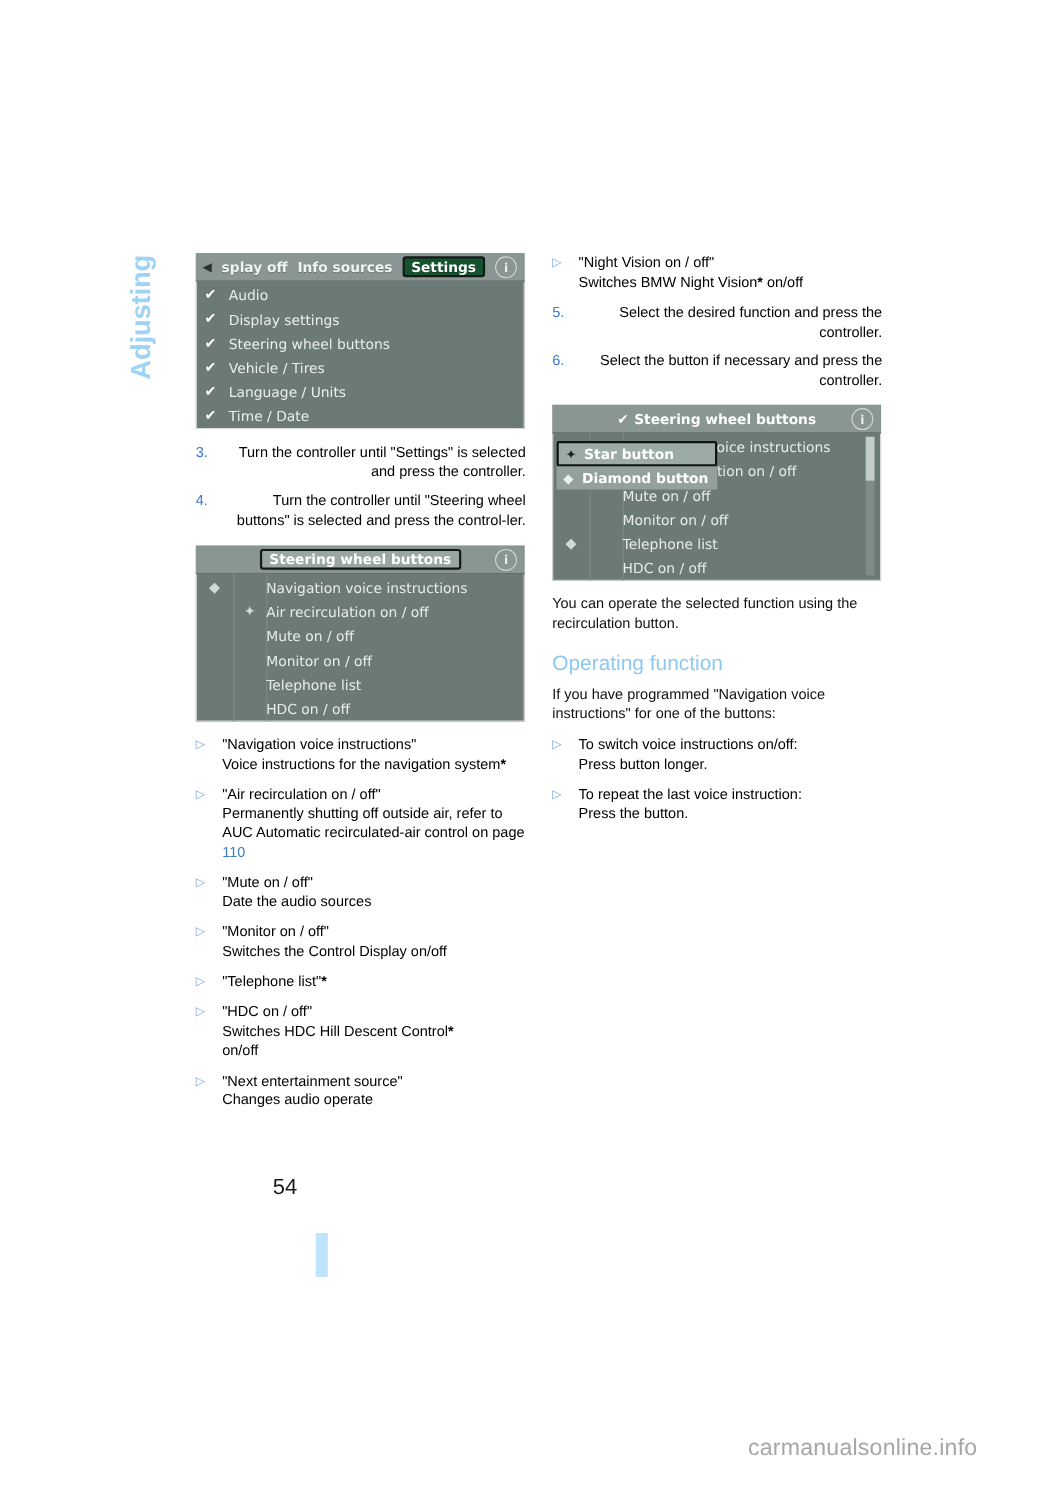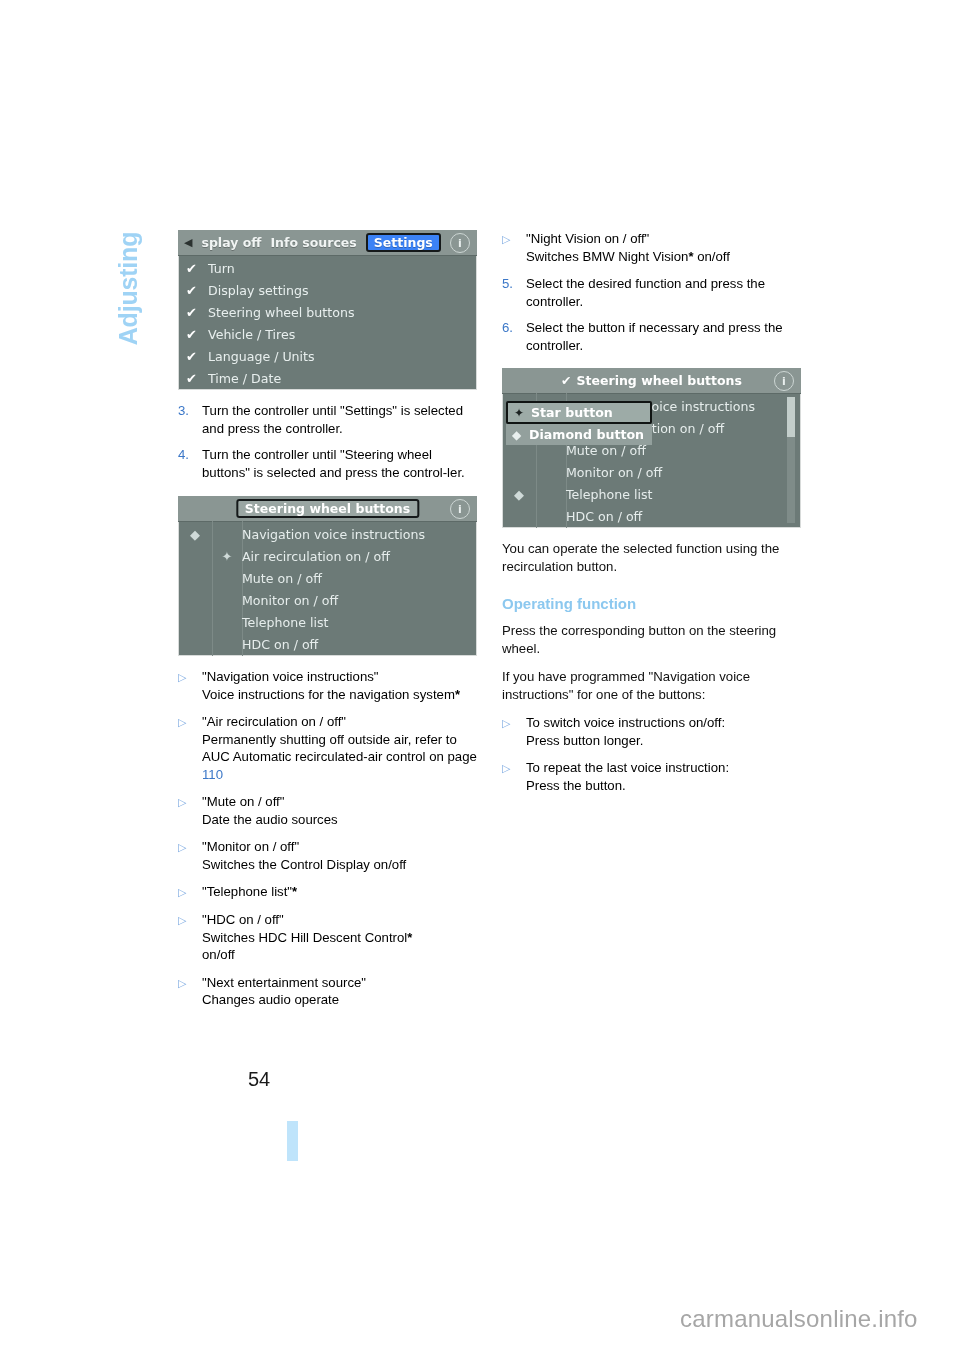--- a/index.html
+++ b/index.html
@@ -58,21 +58,21 @@
     top: 1121px;
     width: 11px;
     height: 40px;
     background: #bfe4fb;
   }
 
   .watermark {
     position: absolute;
     left: 680px;
     top: 1305px;
-    font-size: 24px;
+    font-size: 21px;
     color: #a6a6a6;
     letter-spacing: 0.2px;
     text-align: right;
   }
 
   
   .col {
     position: absolute;
     width: 300px;
   }
@@ -93,21 +93,21 @@
     display: flex;
     font-size: 13.2px;
     line-height: 17.5px;
     margin-bottom: 9px;
   }
   .step .num {
     color: #3c78c8;
     width: 24px;
     flex: 0 0 24px;
   }
-  .step .txt { flex: 1; }
+  .step .txt { flex: 1; text-align: right; }
 
   
   .bullet {
     display: flex;
     font-size: 13.2px;
     line-height: 17.5px;
     margin-bottom: 10px;
   }
   .bullet .tri {
     width: 24px;
@@ -115,22 +115,22 @@
     color: #7aa8e0;
     font-size: 11px;
     line-height: 18px;
   }
   .bullet .txt { flex: 1; }
 
   .link { color: #3c78c8; }
   .star { font-weight: bold; font-size: 13px; }
 
   h2.section {
-    font-size: 15px;
-    font-weight: bold;
+    font-size: 19px;
+    font-weight: normal;
     color: #8cc8ef;
     margin: 19px 0 8px 0;
     line-height: 20px;
   }
 
   
   .shot {
     position: relative;
     width: 299px;
     height: 160px;
@@ -157,21 +157,21 @@
     margin-left: 6px;
     font-size: 11px;
     color: #2b3230;
   }
   .shot .topbar .tb-item {
     margin-left: 9px;
     color: #f0f4f3;
     text-shadow: 0 1px 0 rgba(0,0,0,.25);
   }
   .shot .topbar .tb-item.sel {
-    background: #3b82f6;
+    background: #14532d;
     border: 2px solid #15191a;
     border-radius: 3px;
     padding: 0 6px;
     color: #ffffff;
   }
   .shot .topbar .info {
     position: absolute;
     right: 7px;
     top: 3px;
     width: 18px; height: 18px;
@@ -324,21 +324,21 @@
       <div class="topbar">
         <span class="arrow-left">◀</span>
         <span class="tb-item">splay off</span>
         <span class="tb-item">Info sources</span>
         <span class="tb-item sel">Settings</span>
         <span class="info">i</span>
       </div>
       <div class="rows">
         <div class="row">
           <span class="ck">✔</span>
-          <span class="rl">Turn</span>
+          <span class="rl">Audio</span>
         </div>
         <div class="row">
           <span class="ck">✔</span>
           <span class="rl">Display settings</span>
         </div>
         <div class="row">
           <span class="ck">✔</span>
           <span class="rl">Steering wheel buttons</span>
         </div>
         <div class="row">
@@ -544,21 +544,20 @@
           <span>Diamond button</span>
         </div>
       </div>
 
     </div>
 
     <p class="para">You can operate the selected function using the recirculation button.</p>
 
     <h2 class="section">Operating function</h2>
 
-    <p class="para">Press the corresponding button on the steering wheel.</p>
     <p class="para">If you have programmed "Navigation voice instructions" for one of the buttons:</p>
 
     <div class="bullet">
       <span class="tri">▷</span>
       <span class="txt">
         <span>To switch voice instructions on/off:</span><br>
         <span>Press button longer.</span>
       </span>
     </div>
 

